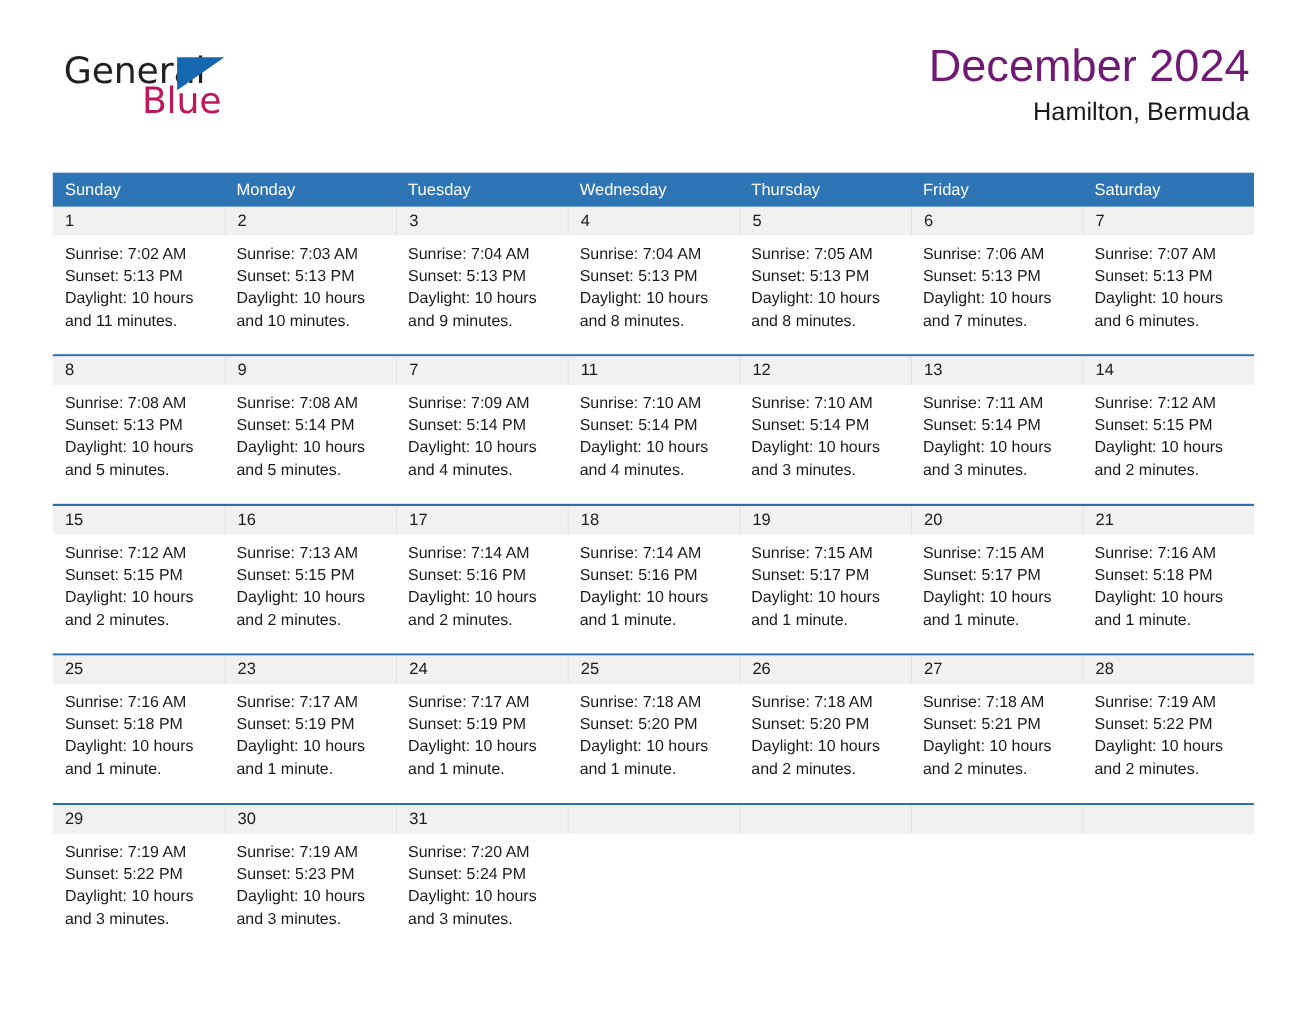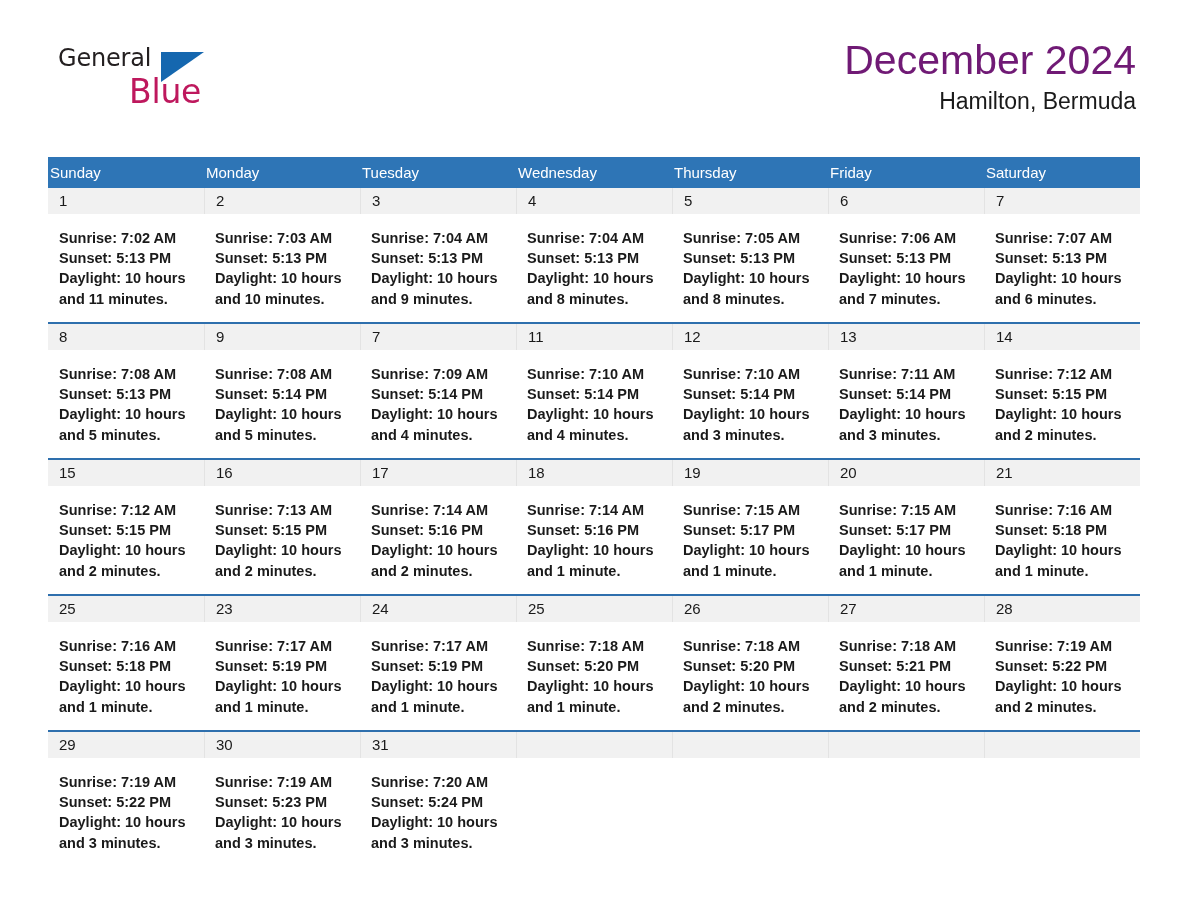--- a/index.html
+++ b/index.html
@@ -33,21 +33,21 @@
     position: absolute;
     left: 10px;
     top: 44px;
     width: 260px;
     height: 72px;
   }
   .brand-general {
     position: absolute;
     left: 0;
     top: 0;
-    font-size: 24px;
+    font-size: 33px;
     letter-spacing: -0.2px;
     color: #231f20;
     font-family: "DejaVu Sans", sans-serif;
     font-weight: 400;
   }
   .brand-triangle {
     position: absolute;
     left: 103px;
     top: 8px;
     width: 0;
@@ -98,21 +98,21 @@
   .weekday-row {
     display: flex;
     background: #2e75b6;
     height: 31px;
   }
   .weekday-cell {
     flex: 1 1 0;
     color: #ffffff;
     font-size: 15px;
     line-height: 31px;
-    padding-left: 2px;
+    padding-left: 11px;
     white-space: nowrap;
   }
 
   .week-row {
     display: flex;
     border-top: 2px solid #2e6fad;
     position: relative;
   }
   .week-row.first { border-top: none; }
 
@@ -128,22 +128,21 @@
     border-left: 1px solid #e3e3e3;
   }
   .day-cell:first-child .day-number-band { border-left: none; }
   .day-number {
     font-size: 15px;
     color: #1a1a1a;
     line-height: 26px;
     padding-left: 11px;
   }
   .day-body {
-    padding: 14px 10px 0 11px;
-    font-weight: bold;
+    padding: 7px 10px 0 11px;
   }
   .day-line {
     font-size: 14.5px;
     color: #1a1a1a;
     line-height: 20.2px;
     white-space: nowrap;
   }
 
   .week-row.last .day-cell { min-height: 115px; }
 </style>

